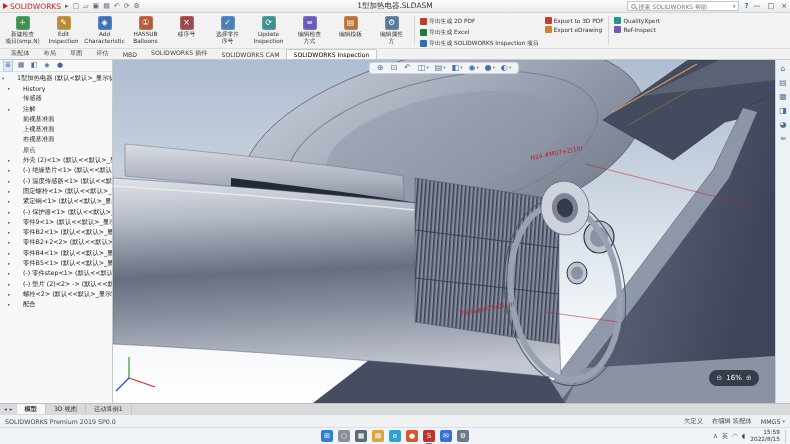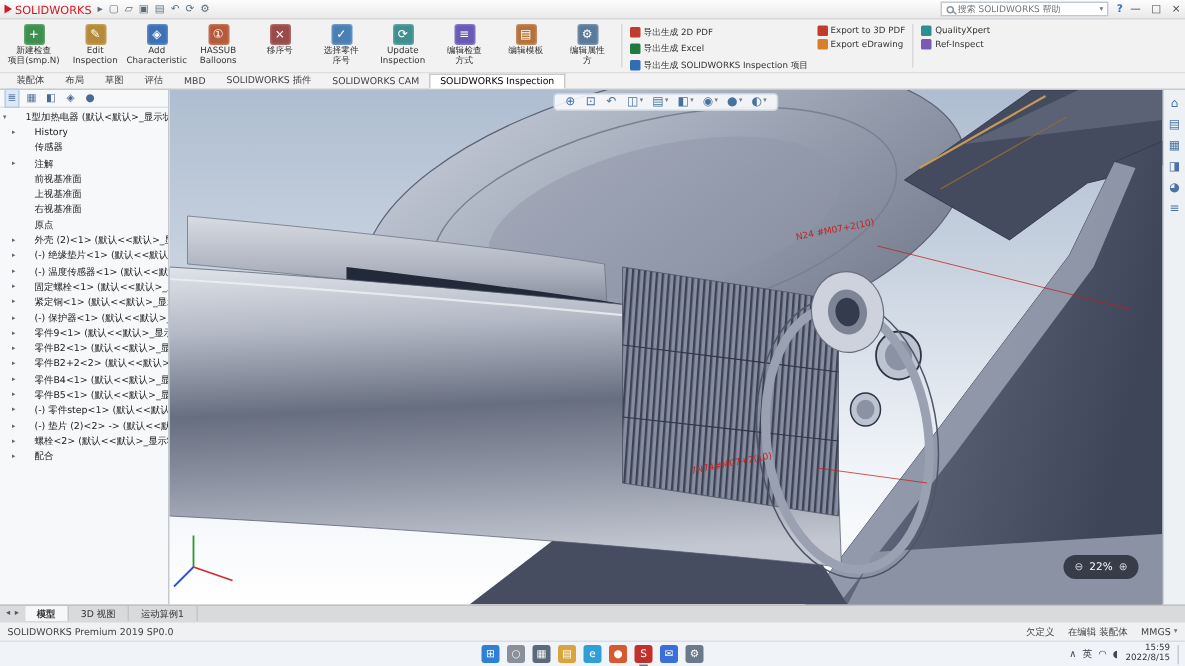--- a/index.html
+++ b/index.html
@@ -100,20 +100,21 @@
 
   <span>▸</span>
       <span>▢</span>
       <span>▱</span>
       <span>▣</span>
       <span>▤</span>
       <span>↶</span>
       <span>⟳</span>
       <span>⚙</span>
     </div>
+  <div class="doc-title">1型加热电器.SLDASM</div>
   <div class="tb-right">
     <div class="search-box">
       <span class="mag"></span>
       <input placeholder="搜索 SOLIDWORKS 帮助" style="">
       <span class="caret-s">▾</span>
     </div>
     <span class="help-q">?</span>
     <div class="win-controls">
       <span>—</span>
       <span>□</span>
@@ -576,21 +577,21 @@
         </span>
 
         <span class="hud-btn">
           <span>◐</span>
           <span class="caret-s">▾</span>
         </span>
       </div>
 
     <div class="zoom-pill">
       <span class="zic">⊖</span>
-      <span>22%</span>
+      <span>16%</span>
       <span class="zic">⊕</span>
     </div>
   </div>
 
   <div class="right-strip">
 
       <span class="rs-icon">⌂</span>
 
       <span class="rs-icon">▤</span>
 

